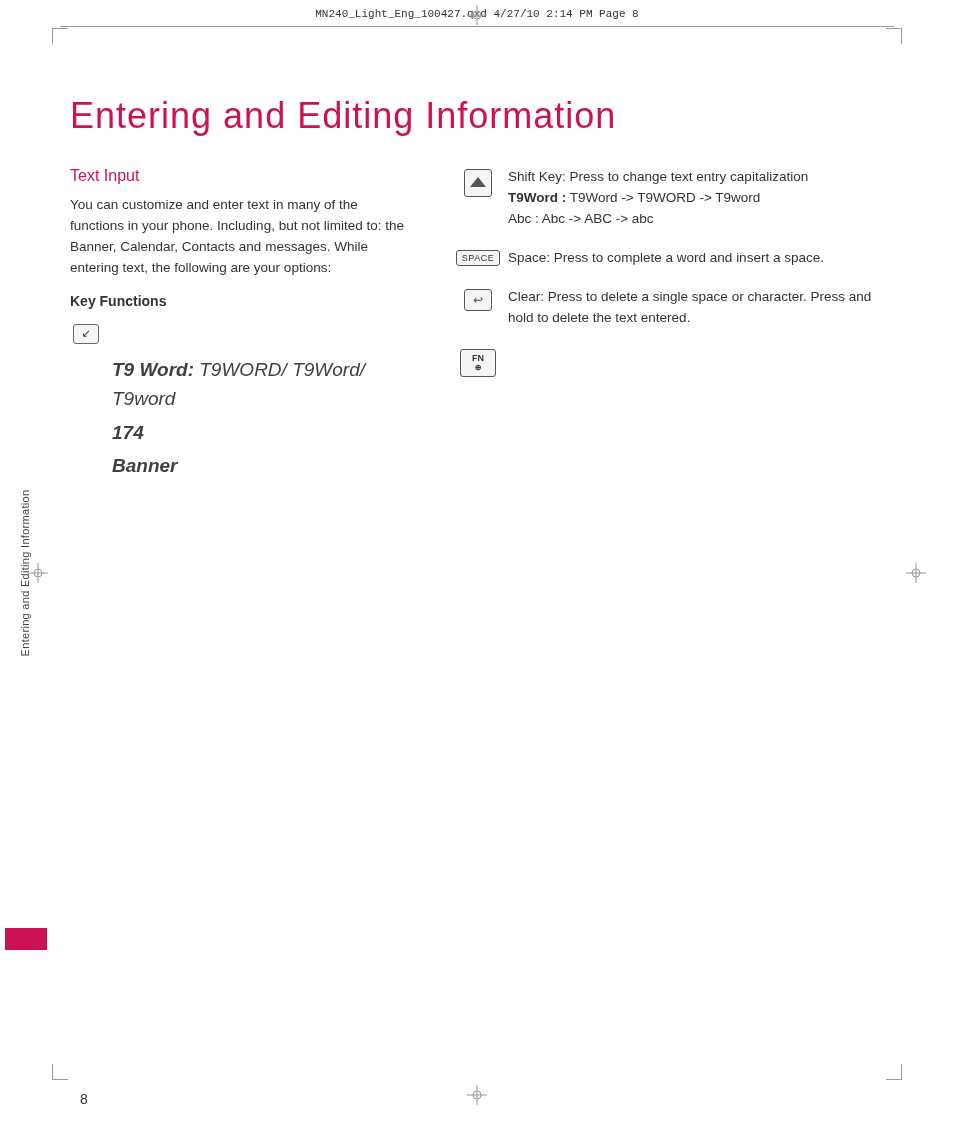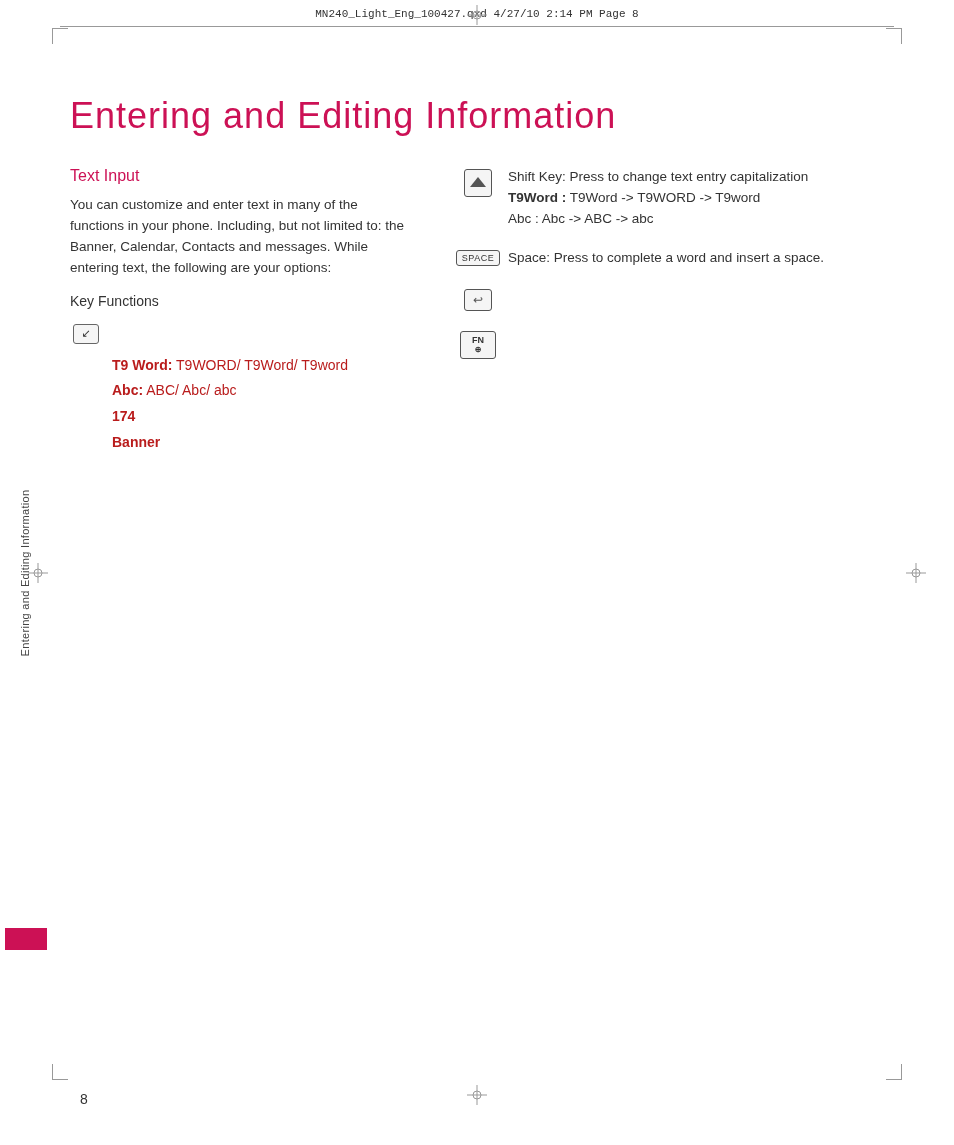--- a/index.html
+++ b/index.html
@@ -77,21 +77,21 @@
     .body-text {
       font-size: 13.5px;
       line-height: 1.55;
       color: #333;
       margin-bottom: 14px;
     }
 
     
     .key-functions-heading {
       font-size: 14px;
-      font-weight: normal;
+      font-weight: bold;
       color: #333;
       margin-bottom: 12px;
       margin-top: 6px;
     }
 
     
     .key-item {
       display: flex;
       align-items: flex-start;
       margin-bottom: 10px;
@@ -132,24 +132,25 @@
     .key-desc .key-name {
       font-weight: bold;
     }
 
     .key-sub-items {
       margin-top: 6px;
       margin-left: 42px;
     }
 
     .key-sub-item {
-      font-size: 14px;
+      font-size: 19px;
       line-height: 1.55;
-      color: #b91c1c;
+      color: #404040;
       margin-bottom: 4px;
+      font-style: italic;
     }
 
     .key-sub-item .bold {
       font-weight: bold;
     }
 
     
     .right-key-item {
       display: flex;
       align-items: flex-start;
@@ -381,23 +382,20 @@
         <div class="key-icon">
           <div class="key-icon-arrow-box">↙</div>
         </div>
       </div>
 
       <div class="key-sub-items">
         <div class="key-sub-item">
           <span class="bold">T9 Word:</span> T9WORD/ T9Word/ T9word
         </div>
         <div class="key-sub-item">
-          <span class="bold">Abc:</span> ABC/ Abc/ abc
-        </div>
-        <div class="key-sub-item">
           <span class="bold">174</span>
         </div>
         <div class="key-sub-item">
           <span class="bold">Banner</span>
         </div>
       </div>
 
     </div>
 
     <div class="right-column">
@@ -420,20 +418,23 @@
           <div class="space-icon">SPACE</div>
         </div>
         <div class="right-key-desc">
           <span class="key-name">Space</span>: Press to complete a word and insert a space.
         </div>
       </div>
 
       <div class="right-key-item">
         <div class="right-key-icon">
           <div class="clear-icon">↩</div>
+        </div>
+        <div class="right-key-desc">
+          <span class="key-name">Clear</span>: Press to delete a single space or character. Press and hold to delete the text entered.
         </div>
       </div>
 
       <div class="right-key-item">
         <div class="right-key-icon">
           <div class="fn-icon">
             <span>FN</span>
             <span style="font-size:8px;">⊕</span>
           </div>
         </div>

